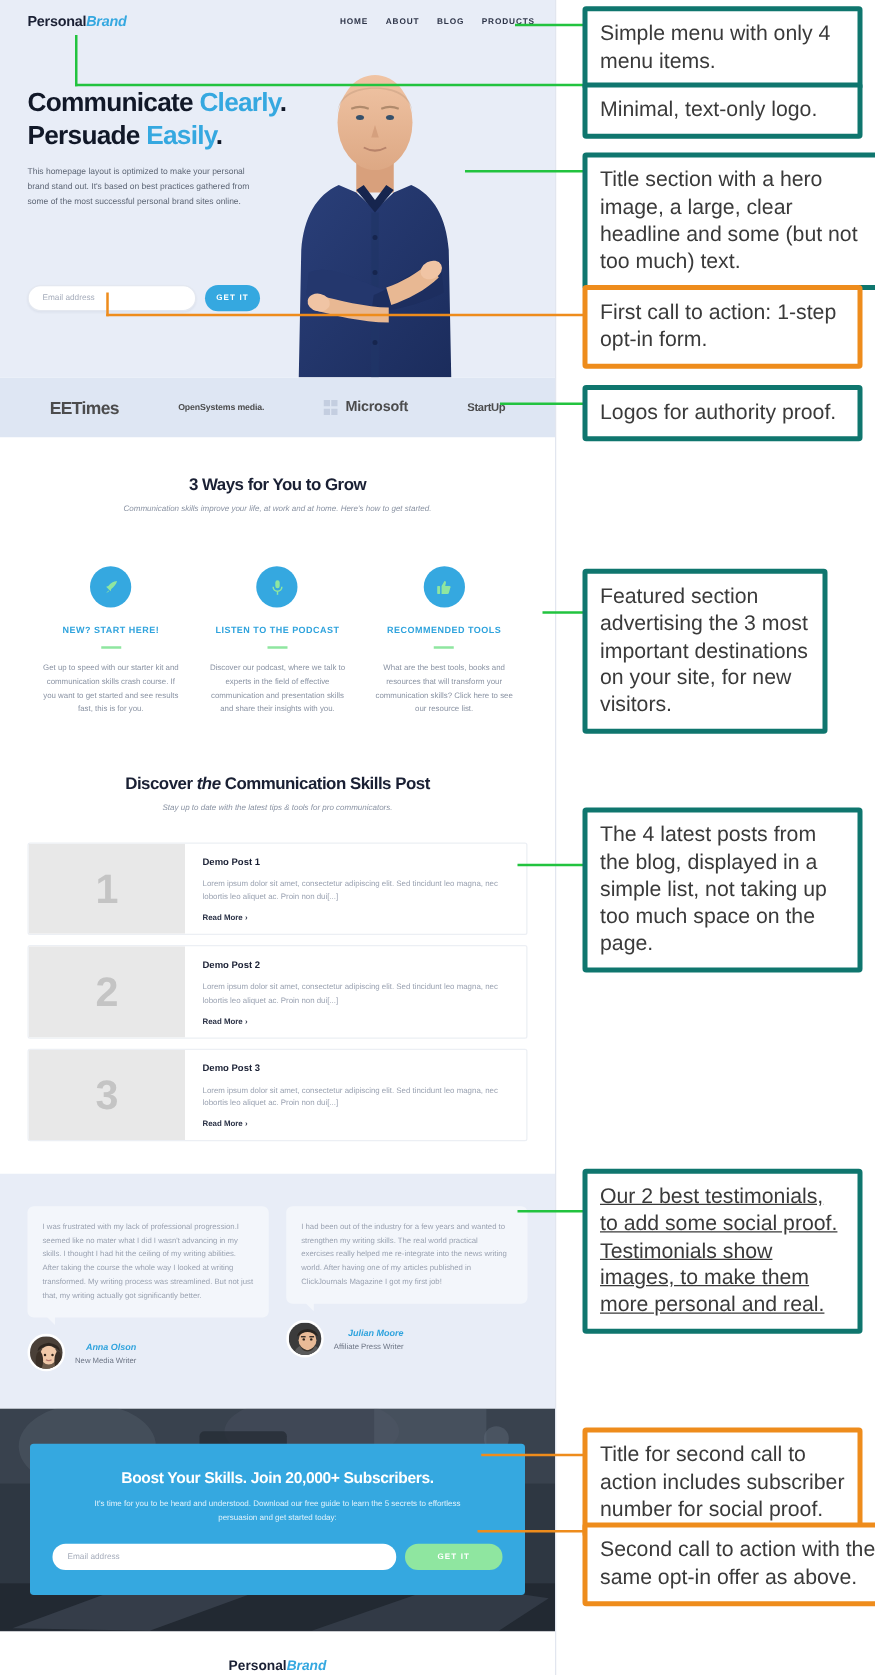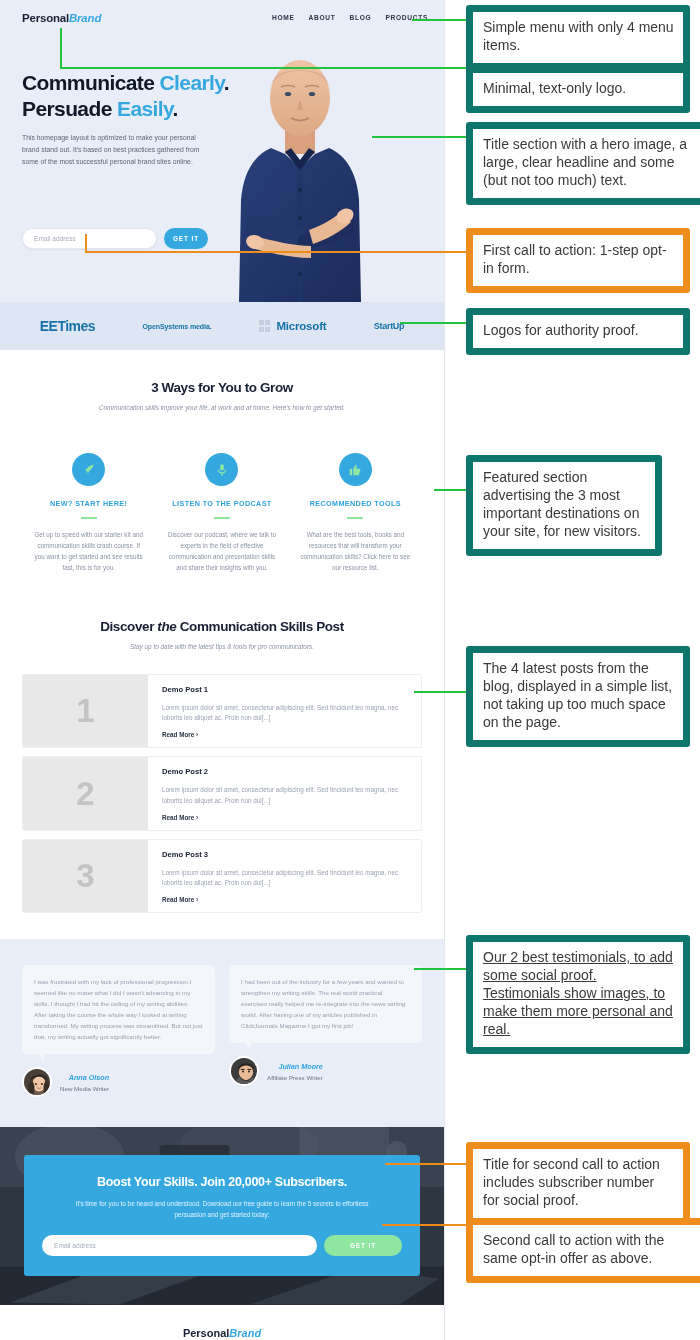--- a/index.html
+++ b/index.html
@@ -89,21 +89,21 @@
   
   .person { position: absolute; left: 225px; bottom: 0; width: 150px; height: 252px; }
 
   
   .logostrip {
     height: 48px; background: #dee6f3;
     display: flex; align-items: center; justify-content: space-around;
     padding: 0 16px;
   }
   .logostrip .lg {
-    color: #0369a1; font-weight: 700; opacity: .92;
+    color: #404040; font-weight: 700; opacity: .92;
     display: flex; align-items: center; gap: 3px;
   }
   .lg-eetimes { font-size: 14px; letter-spacing: -0.5px; }
   .lg-osm { font-size: 7px; font-weight: 600; letter-spacing: -0.1px; }
   .lg-ms { font-size: 11.5px; font-weight: 400; letter-spacing: -0.2px; }
   .lg-su { font-size: 9px; font-weight: 700; letter-spacing: -0.3px; }
   .msgrid { display: inline-grid; grid-template-columns: 5px 5px; grid-gap: 1.5px; margin-right: 3px; }
   .msgrid i { display:block; width:5px; height:5px; background:#c2cddf; }
 
   
@@ -208,24 +208,24 @@
 
   
   .foot { background: #fff; text-align: center; padding: 22px 0 16px; }
   .foot .flogo { font-size: 11px; font-weight: 700; color: #1a2034; }
   .foot .flogo .b { color: #35a8e0; font-style: italic; }
 
   
   .note {
     position: absolute;
     background: #fff;
-    border: 7px solid #0f766e;
+    border: 4px solid #0f766e;
     border-radius: 3px;
     padding: 7px 9px 8px 10px;
-    font-size: 14px;
+    font-size: 17px;
     line-height: 1.28;
     color: #3a3a3a;
     z-index: 20;
   }
   .note.orange { border-color: #ee8c1c; }
   .lead {
     position: absolute;
     background: #22c33f;
     z-index: 15;
   }

